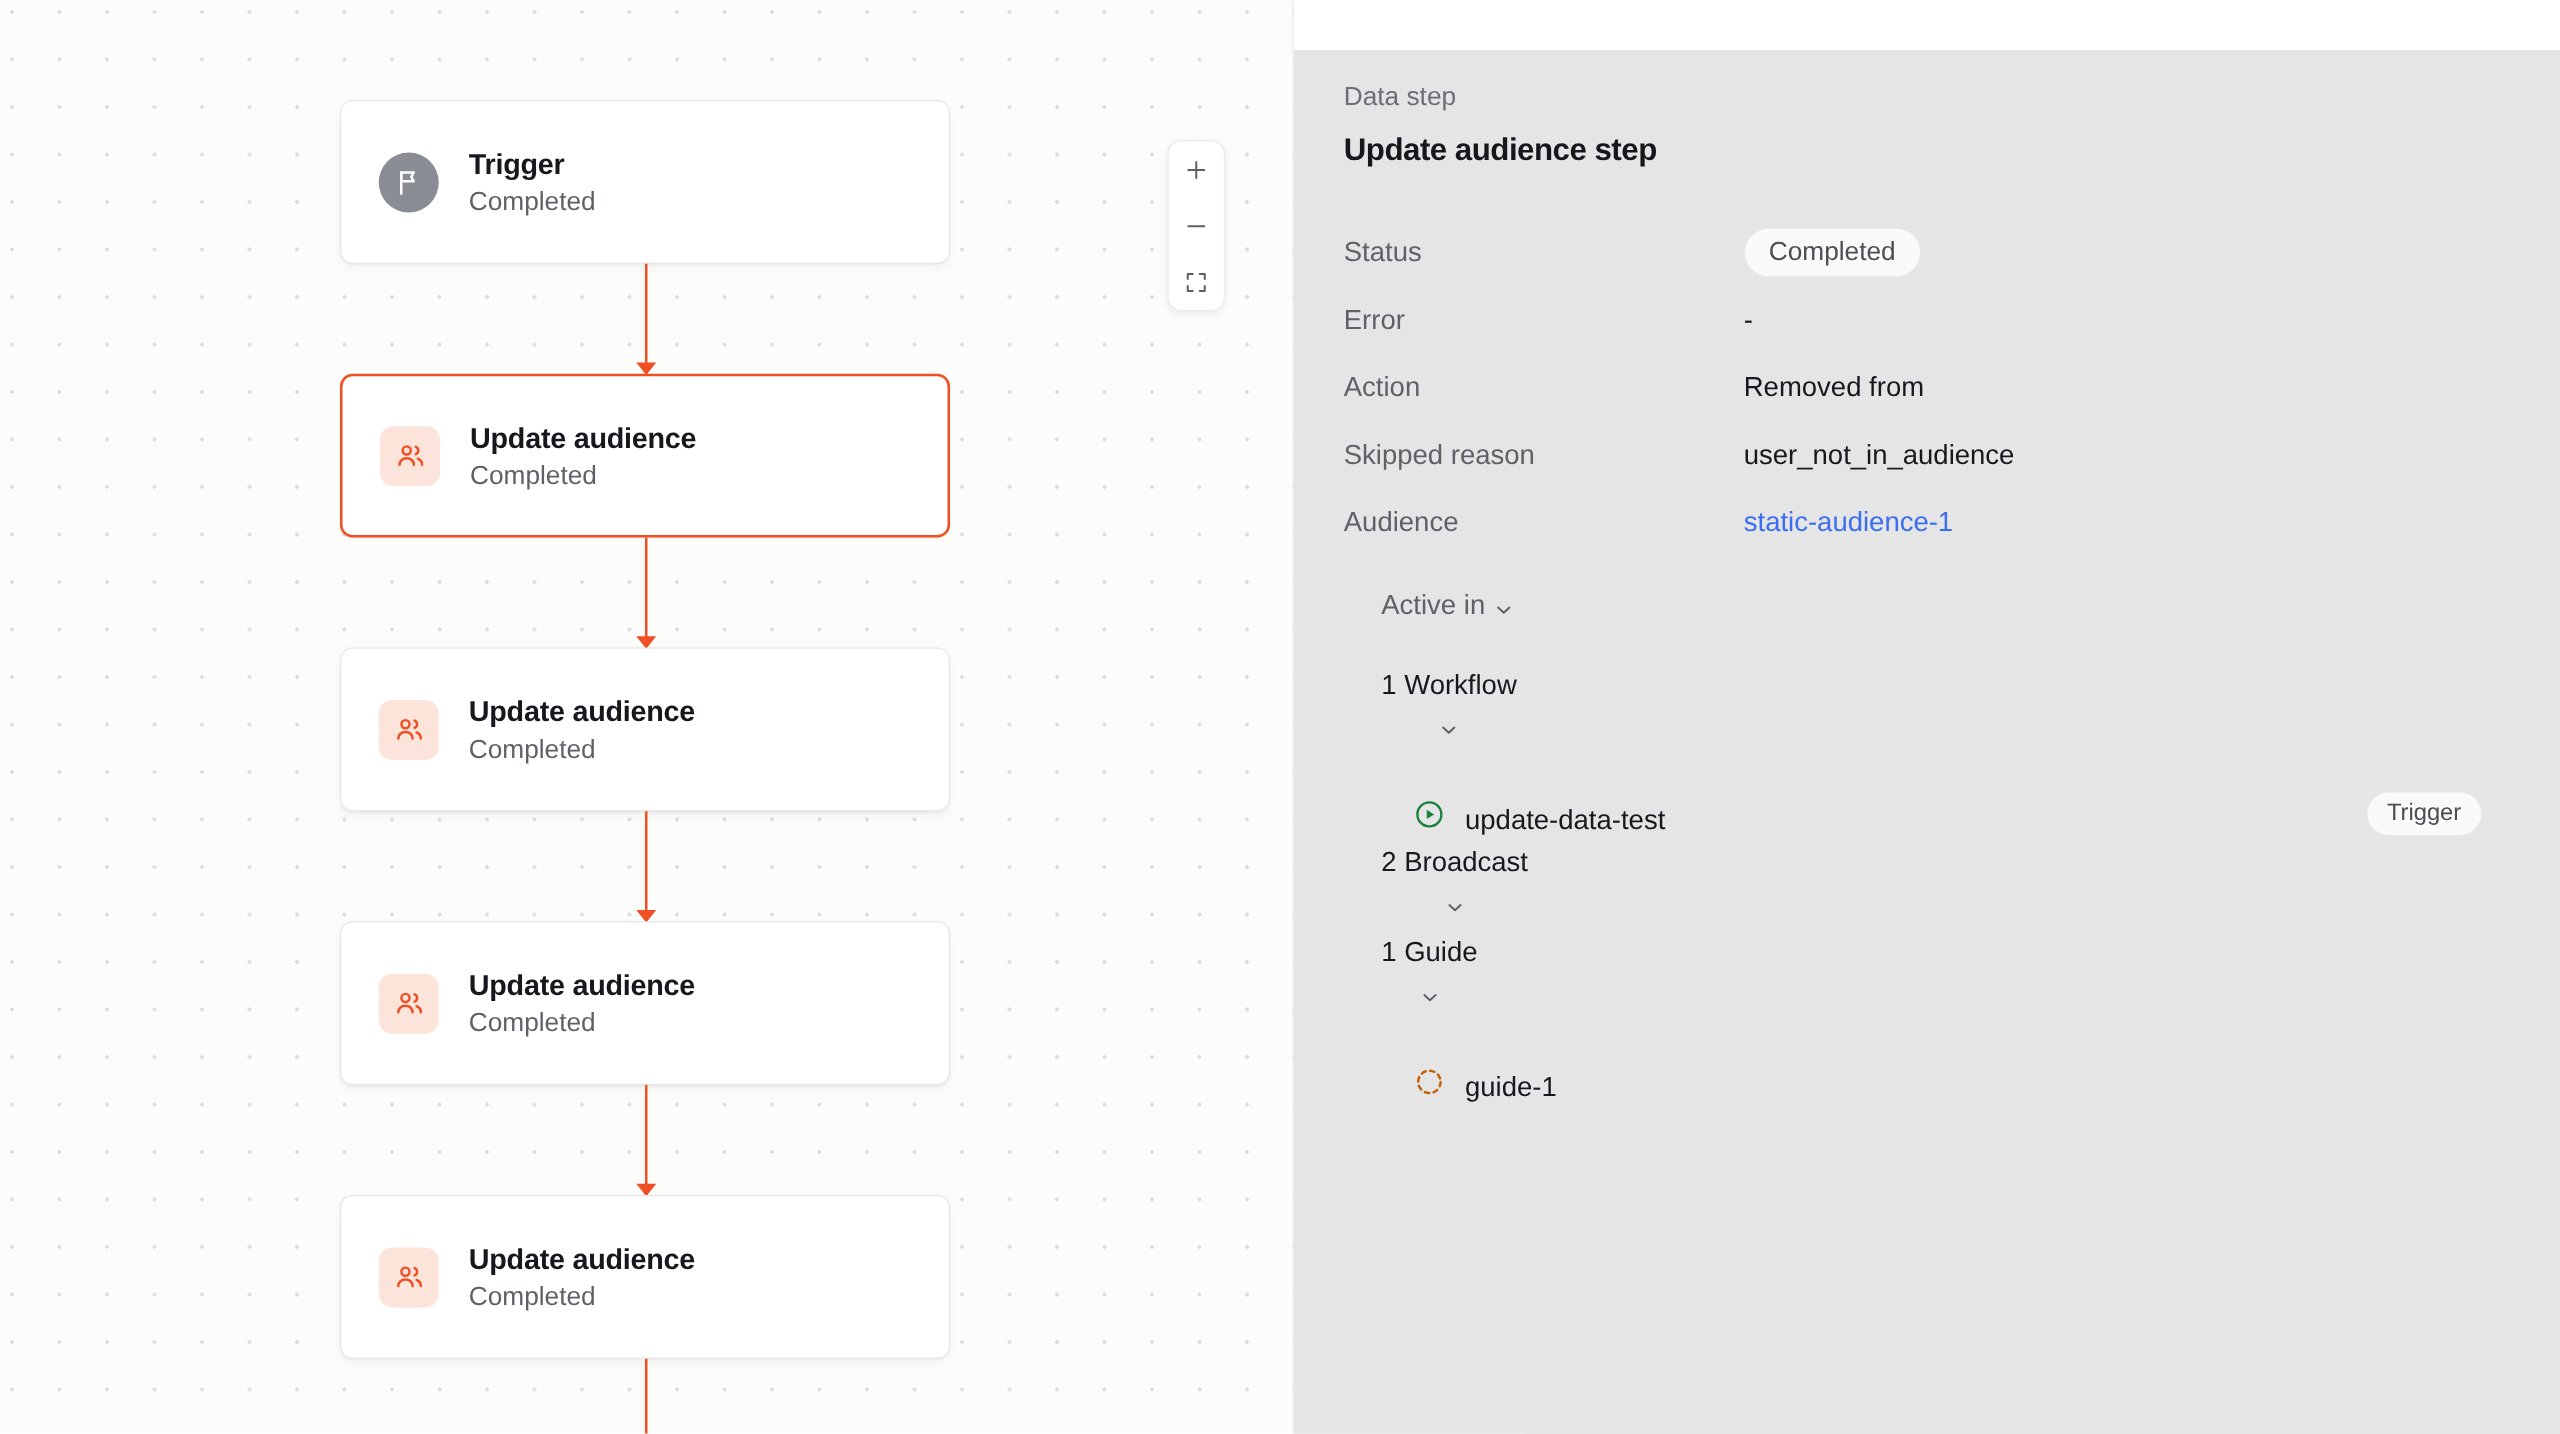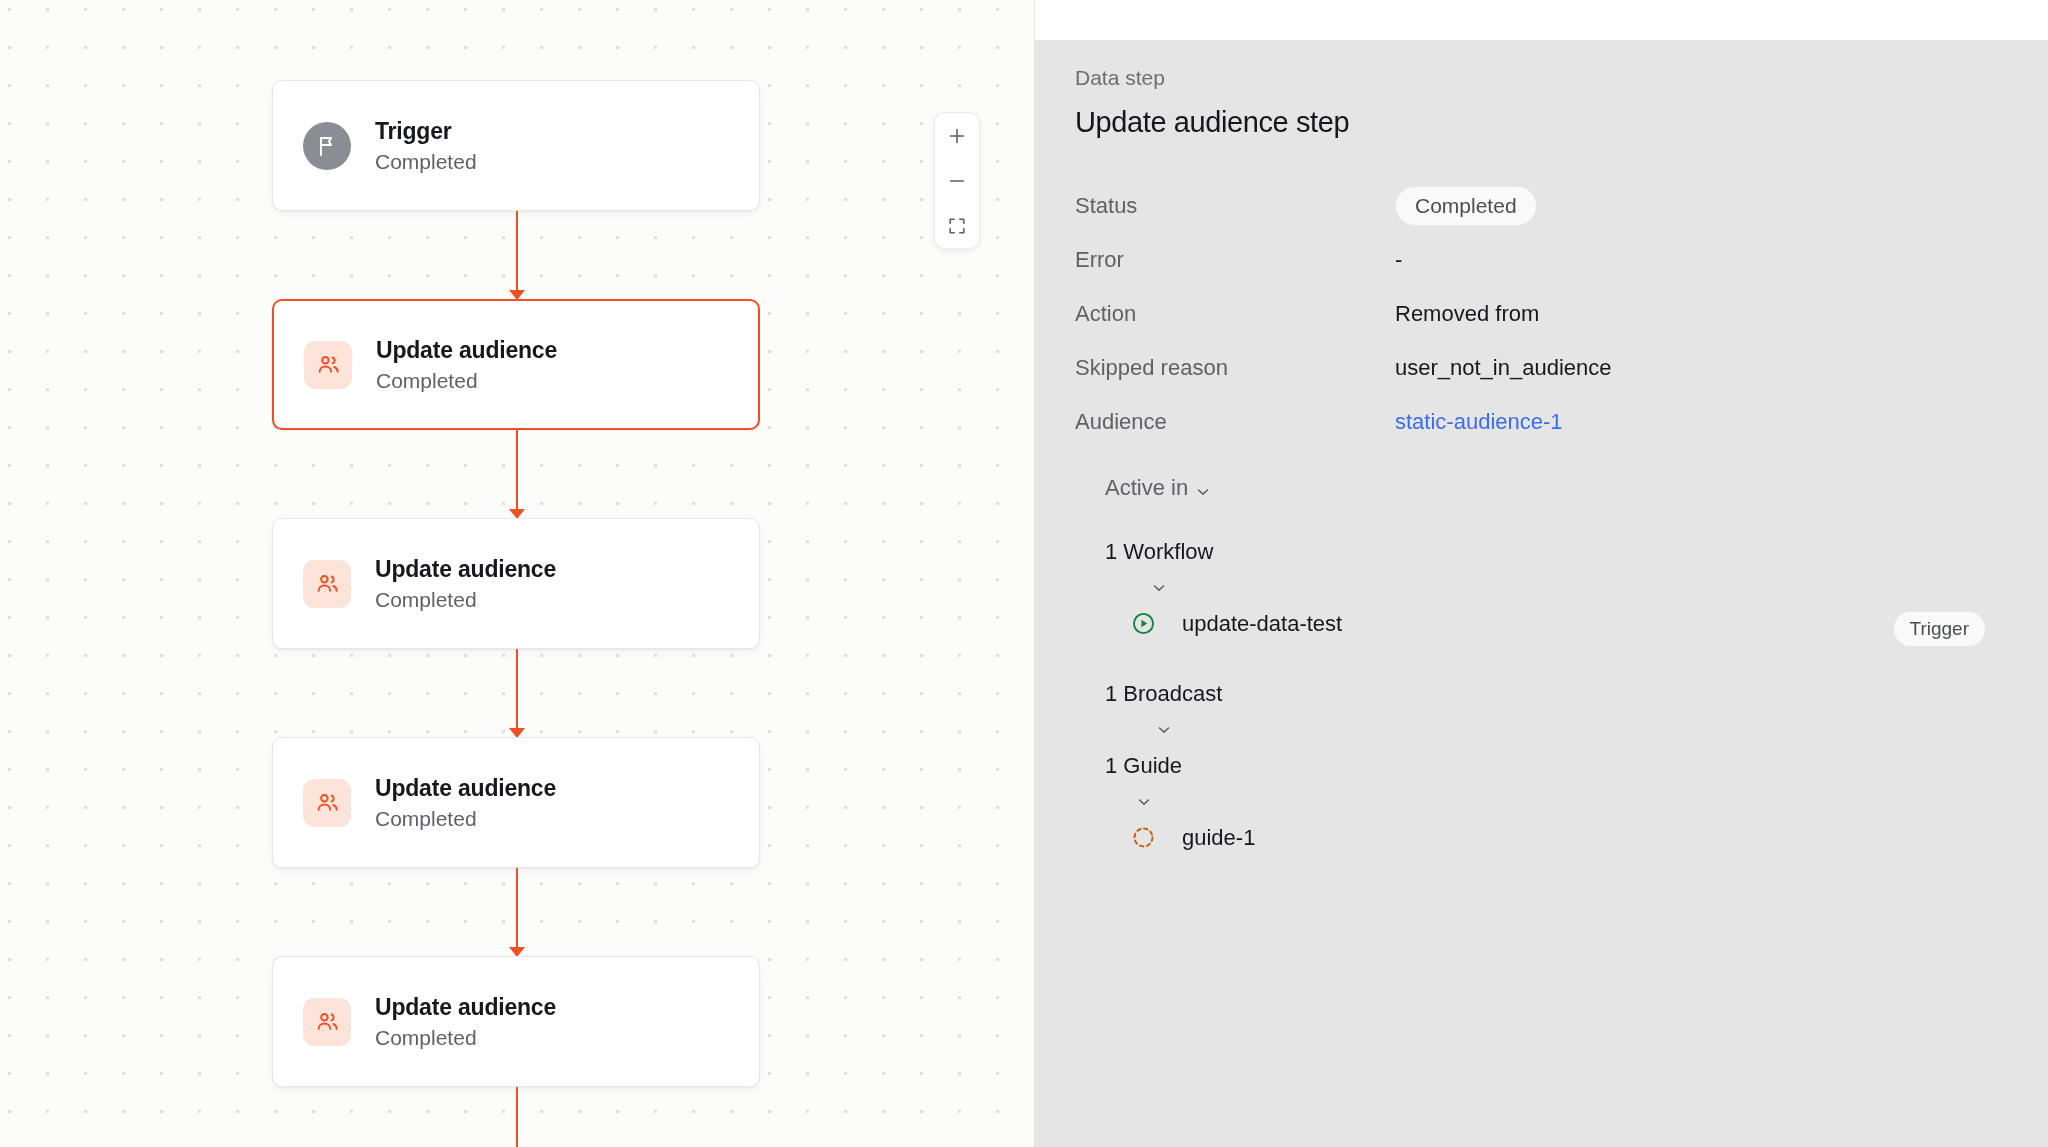--- a/index.html
+++ b/index.html
@@ -105,21 +105,21 @@
     height: 1147px;
     background: #e5e5e5;
     padding: 26px 40px 16px 40px;
     overflow: hidden;
     margin-top: 40px;
   }
   .panel-eyebrow {
     font-size: 21px; color: #6b6e75; margin-bottom: 16px;
   }
   .panel-title {
-    font-size: 29px; font-weight: 400; color: #15171c;
+    font-size: 25px; font-weight: 700; color: #15171c;
     letter-spacing: -0.4px;
     margin-bottom: 40px;
   }
 
   .detail-rows { margin-bottom: 26px; }
   .detail-row {
     display: flex; align-items: center;
     min-height: 54px;
   }
   .detail-label {
@@ -167,21 +167,21 @@
     flex-direction: column;
   }
   .group-items { position: relative; padding-left: 26px; }
   .group-items::before {
     content: "";
     position: absolute; left: 0; top: 6px;
     width: 1px; height: calc(100% - 12px);
     background: #e6e6e8;
   }
   .item-row {
-    display: flex; align-items: flex-start; gap: 26px;
+    display: flex; align-items: flex-end; gap: 16px;
     height: 62px;
     cursor: pointer;
   }
   .item-label { font-size: 22px; color: #16181d; }
   .item-spacer { flex: 1 1 auto; }
   .item-badge {
     display: inline-flex; align-items: center;
     height: 36px; padding: 0 16px;
     border: 1px solid #e7e7e7; border-radius: 18px;
     background: #fafafa;
@@ -390,21 +390,21 @@
             </span>
             <span class="item-label">update-data-test</span>
             <span class="item-spacer"></span>
             <span class="item-badge">Trigger</span>
           </div>
         </div>
       </div>
 
       <div class="group">
         <div class="group-header">
-          <span>1 Broadcast</span>
+          <span>2 Broadcast</span>
           <span class="chev">
             <svg width="18" height="18" viewBox="0 0 20 20" fill="none" stroke="#5c5f66" stroke-width="1.7" stroke-linecap="round" stroke-linejoin="round">
               <path d="M5 7.8l5 4.6 5-4.6"></path>
             </svg>
           </span>
         </div>
       </div>
 
       <div class="group">
         <div class="group-header">

